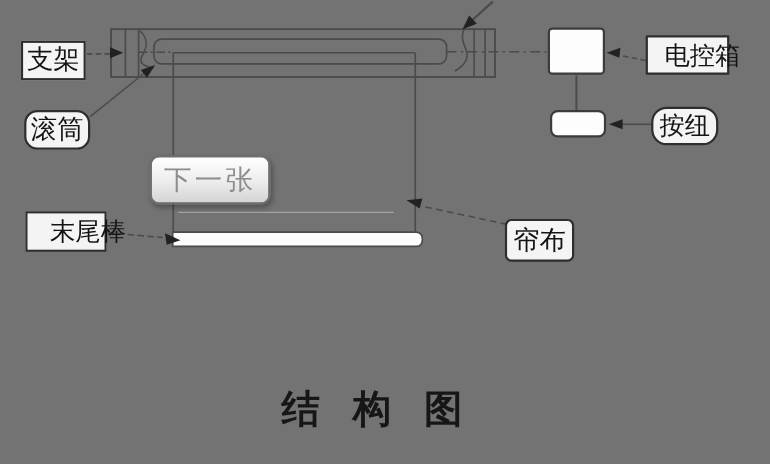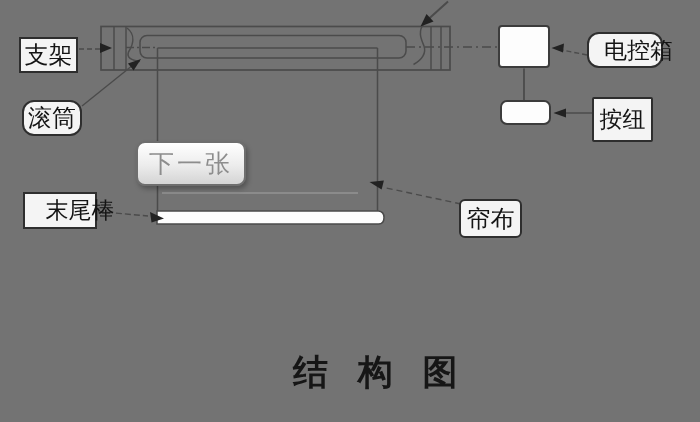--- a/index.html
+++ b/index.html
@@ -9,36 +9,36 @@
   #linework{position:absolute;left:0;top:0;}
 
   .lbl{position:absolute;display:flex;align-items:center;justify-content:center;
        border:2px solid #2e2e2e;background:rgba(255,255,255,.92);color:#141414;
        font-size:24px;line-height:1;white-space:nowrap;box-sizing:border-box;}
 
   .lbl-bracket{left:19px;top:37px;width:59px;height:36px;}
   .lbl-roller{left:22px;top:100px;width:60px;height:36px;border-width:2.5px;border-radius:12px;}
   .lbl-endbar{left:23px;top:192px;width:74px;height:37px;font-size:23px;padding-left:40px;}
   .lbl-curtain{left:459px;top:199px;width:63px;height:39px;border-radius:6px;text-align:right;}
-  .lbl-controlbox{left:587px;top:32px;width:76px;height:36px;border-radius:12px;font-size:23px;padding-left:27px;}
-  .lbl-pushbutton{left:592px;top:97px;width:61px;height:45px;border-radius:2px;font-size:23px;}
+  .lbl-controlbox{left:587px;top:32px;width:76px;height:36px;border-radius:1px;font-size:23px;padding-left:27px;}
+  .lbl-pushbutton{left:592px;top:97px;width:61px;height:35px;border-radius:14px;font-size:23px;}
 
   .dbox{position:absolute;border:2px solid #3c3c3c;background:#fdfdfd;box-sizing:border-box;}
   .dbox-ctrl{left:498px;top:25px;width:52px;height:43px;border-radius:4px;}
   .dbox-recv{left:500px;top:100px;width:51px;height:25px;border-radius:7px;}
 
   .next-btn{position:absolute;left:136px;top:141px;width:110px;height:45px;
        border:2px solid #6e6e6e;border-radius:9px;box-sizing:border-box;
        background:linear-gradient(#ffffff,#ececec 55%,#d4d4d4);
        box-shadow:2px 3px 5px rgba(0,0,0,.28);
        display:flex;align-items:center;justify-content:center;
        color:#8d8d8d;font-size:25px;letter-spacing:3px;cursor:pointer;font-family:Liberation Mono, monospace;}
 
   .title{position:absolute;left:256px;top:349px;font-size:35px;font-weight:bold;
-       letter-spacing:10px;color:#161616;white-space:pre;margin-left:37px;}
+       letter-spacing:10px;color:#161616;white-space:pre;}
 </style>
 </head>
 <body>
 
 <div id="stage">
 
   <svg id="linework" width="700" height="422" viewBox="0 0 700 422" fill="none" stroke="#4b4b4b" stroke-width="1.5">
 
     <g>
       <rect x="101" y="26.5" width="349" height="43.5" stroke-width="1.7"></rect>

